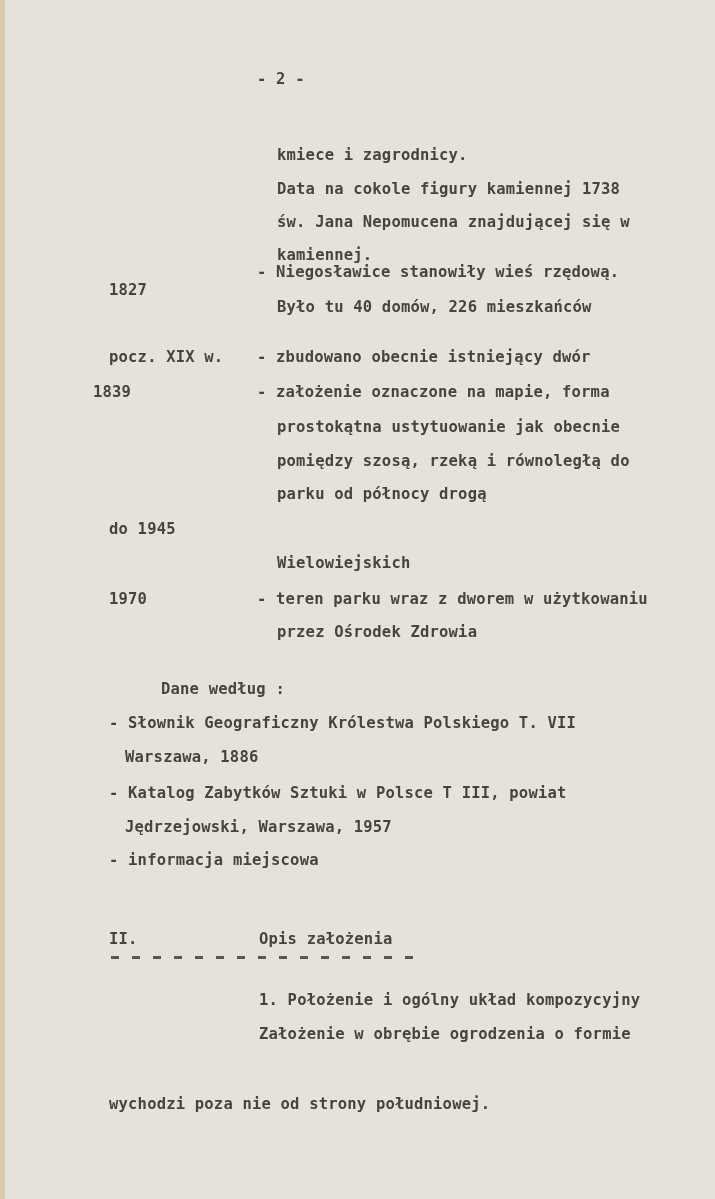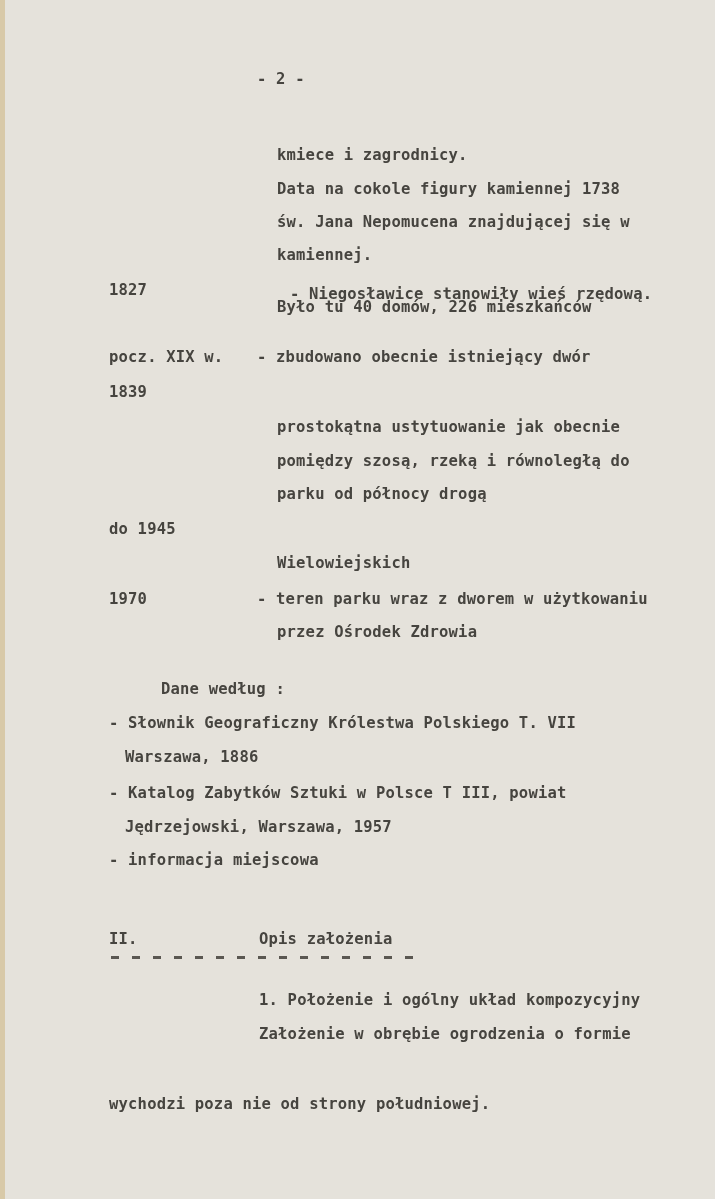--- a/index.html
+++ b/index.html
@@ -31,27 +31,28 @@
 <div class="page">
 
   <div class="t" style="left:252px;top:70px;">- 2 -</div>
 
   <div class="t" style="left:272px;top:146px;">kmiece i zagrodnicy.</div>
   <div class="t" style="left:272px;top:180px;">Data na cokole figury kamiennej 1738</div>
   <div class="t" style="left:272px;top:213px;">św. Jana Nepomucena znajdującej się w</div>
   <div class="t" style="left:272px;top:246px;">kamiennej.</div>
 
   <div class="t" style="left:104px;top:281px;">1827</div>
-  <div class="t" style="left:252px;top:285px;margin-left:33px;">- Niegosławice stanowiły wieś rzędową.</div>
+  <div class="t" style="left:252px;top:263px;">- Niegosławice stanowiły wieś rzędową.</div>
   <div class="t" style="left:272px;top:298px;">Było tu 40 domów, 226 mieszkańców</div>
 
   <div class="t" style="left:104px;top:348px;">pocz. XIX w.</div>
   <div class="t" style="left:252px;top:348px;">- zbudowano obecnie istniejący dwór</div>
 
-  <div class="t" style="left:104px;top:383px;">1839</div>
+  <div class="t" style="left:88px;top:383px;">1839</div>
+  <div class="t" style="left:252px;top:383px;">- założenie oznaczone na mapie, forma</div>
   <div class="t" style="left:272px;top:418px;">prostokątna ustytuowanie jak obecnie</div>
   <div class="t" style="left:272px;top:452px;">pomiędzy szosą, rzeką i równoległą do</div>
   <div class="t" style="left:272px;top:485px;">parku od północy drogą</div>
 
   <div class="t" style="left:104px;top:520px;">do 1945</div>
   <div class="t" style="left:272px;top:554px;">Wielowiejskich</div>
 
   <div class="t" style="left:104px;top:590px;">1970</div>
   <div class="t" style="left:272px;top:623px;">przez Ośrodek Zdrowia</div>
   <div class="t" style="left:252px;top:590px;">- teren parku wraz z dworem w użytkowaniu</div>

